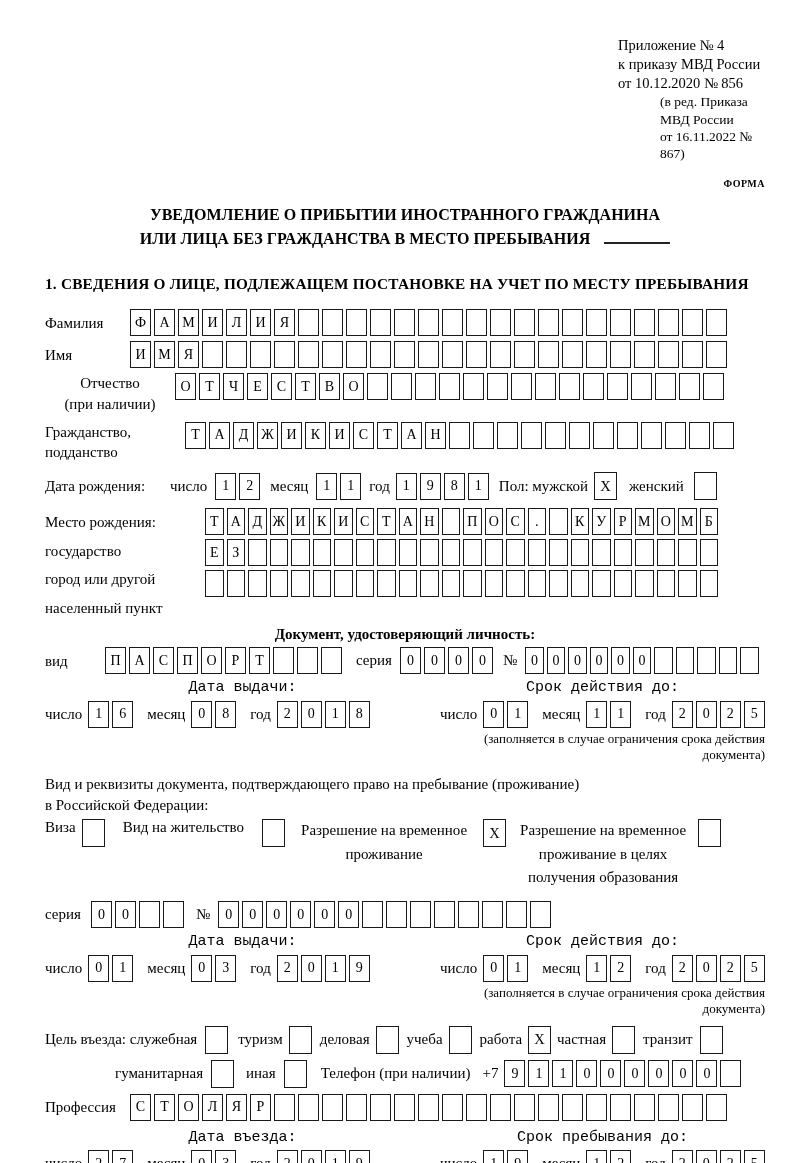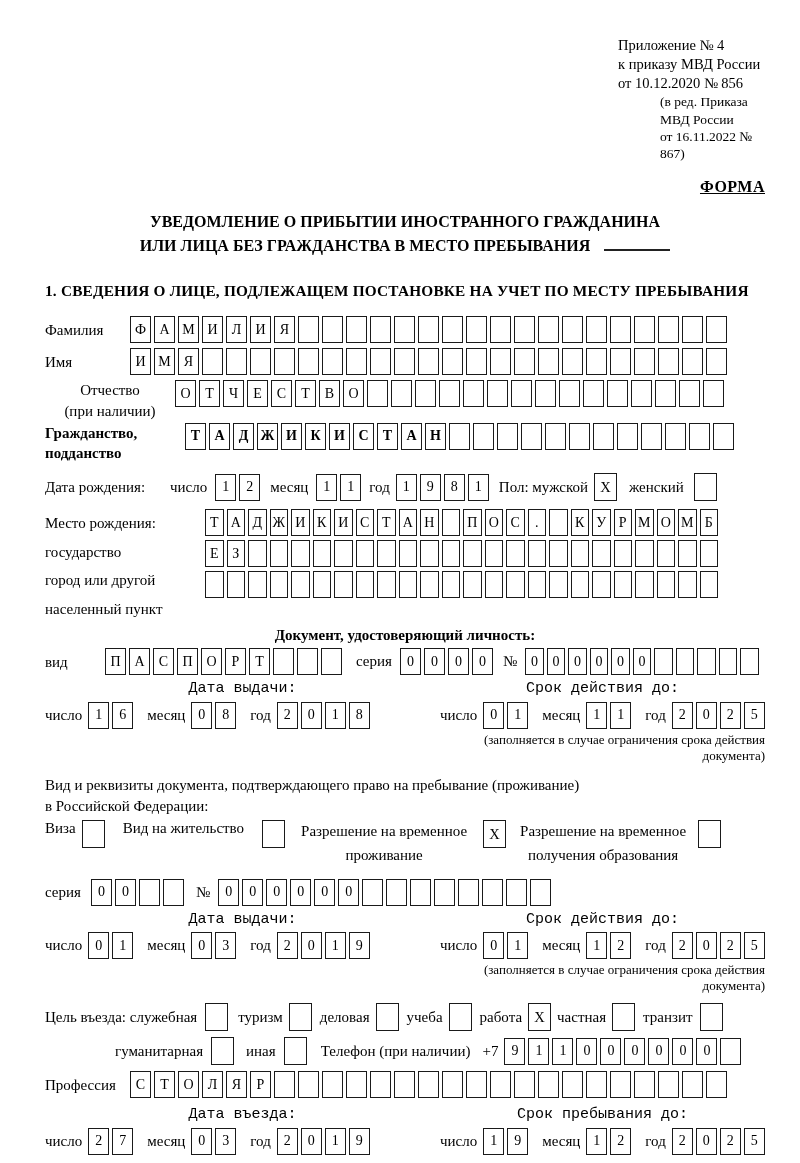--- a/index.html
+++ b/index.html
@@ -6,21 +6,21 @@
   .page {
     width:800px; height:1163px; background:#fff; color:#000;
     font-family:"Liberation Serif","DejaVu Serif",serif; font-size:15px;
     position:relative; overflow:hidden; box-sizing:border-box;
     padding:36px 35px 0 45px; margin:0 auto;
   }
   .hdr { margin-left:573px; }
   .hdr .l { font-size:14.5px; line-height:1.32; }
   .hdr .s { font-size:13.5px; line-height:1.28;margin-left:42px; }
   .hdr .s:first-of-type { margin-top:5px; }
-  .form-label { text-align:right; font-weight:bold; font-size:16px; margin-top:16px; letter-spacing:.5px;text-decoration:underline; }
+  .form-label { text-align:right; font-weight:bold; font-size:10px; margin-top:16px; letter-spacing:.5px; }
   .title { text-align:center; font-weight:bold; font-size:16px; margin-top:14px; line-height:1.5; }
   .blank-line { display:inline-block; width:66px; border-bottom:2.2px solid #222; margin-left:14px; }
   .sec { font-weight:bold; font-size:15.3px; margin-top:24px; letter-spacing:.2px; }
 
   .frow { display:flex; align-items:flex-start; margin-top:5px; }
   .vcent { align-items:center; }
   .flabel { flex:0 0 auto; line-height:1.35; }
   .w60 { width:60px; } .w85 { width:85px; }
   .w130 { width:130px;text-align:center; } .w140 { width:140px; } .w160 { width:160px; }
 
@@ -163,21 +163,21 @@
         <span class="cell"></span>
         <span class="cell"></span>
         <span class="cell"></span>
         <span class="cell"></span>
         <span class="cell"></span>
         <span class="cell"></span>
         <span class="cell"></span>
       </div>
   </div>
 
-  <div class="frow" style="margin-top:2px;font-weight:bold;">
+  <div class="frow" style="margin-top:8px;">
     <div class="flabel w140">
       <div>Гражданство,</div>
       <div>подданство</div>
     </div>
     <div class="cells">
         <span class="cell">Т</span>
         <span class="cell">А</span>
         <span class="cell">Д</span>
         <span class="cell">Ж</span>
         <span class="cell">И</span>
@@ -411,20 +411,21 @@
     <span class="cbox ml6"></span>
     <span class="ml18">Вид на жительство</span>
     <span class="cbox ml18"></span>
     <div class="opt-lines ml16">
       <div>Разрешение на временное</div>
       <div>проживание</div>
     </div>
     <span class="cbox ml16">X</span>
     <div class="opt-lines ml14">
       <div>Разрешение на временное</div>
+      <div>проживание в целях</div>
       <div>получения образования</div>
     </div>
     <span class="cbox ml12"></span>
   </div>
 
   <div class="frow vcent" style="margin-top:12px;">
     <span>серия</span>
     <div class="cells ml10">
         <span class="cell">0</span>
         <span class="cell">0</span>

